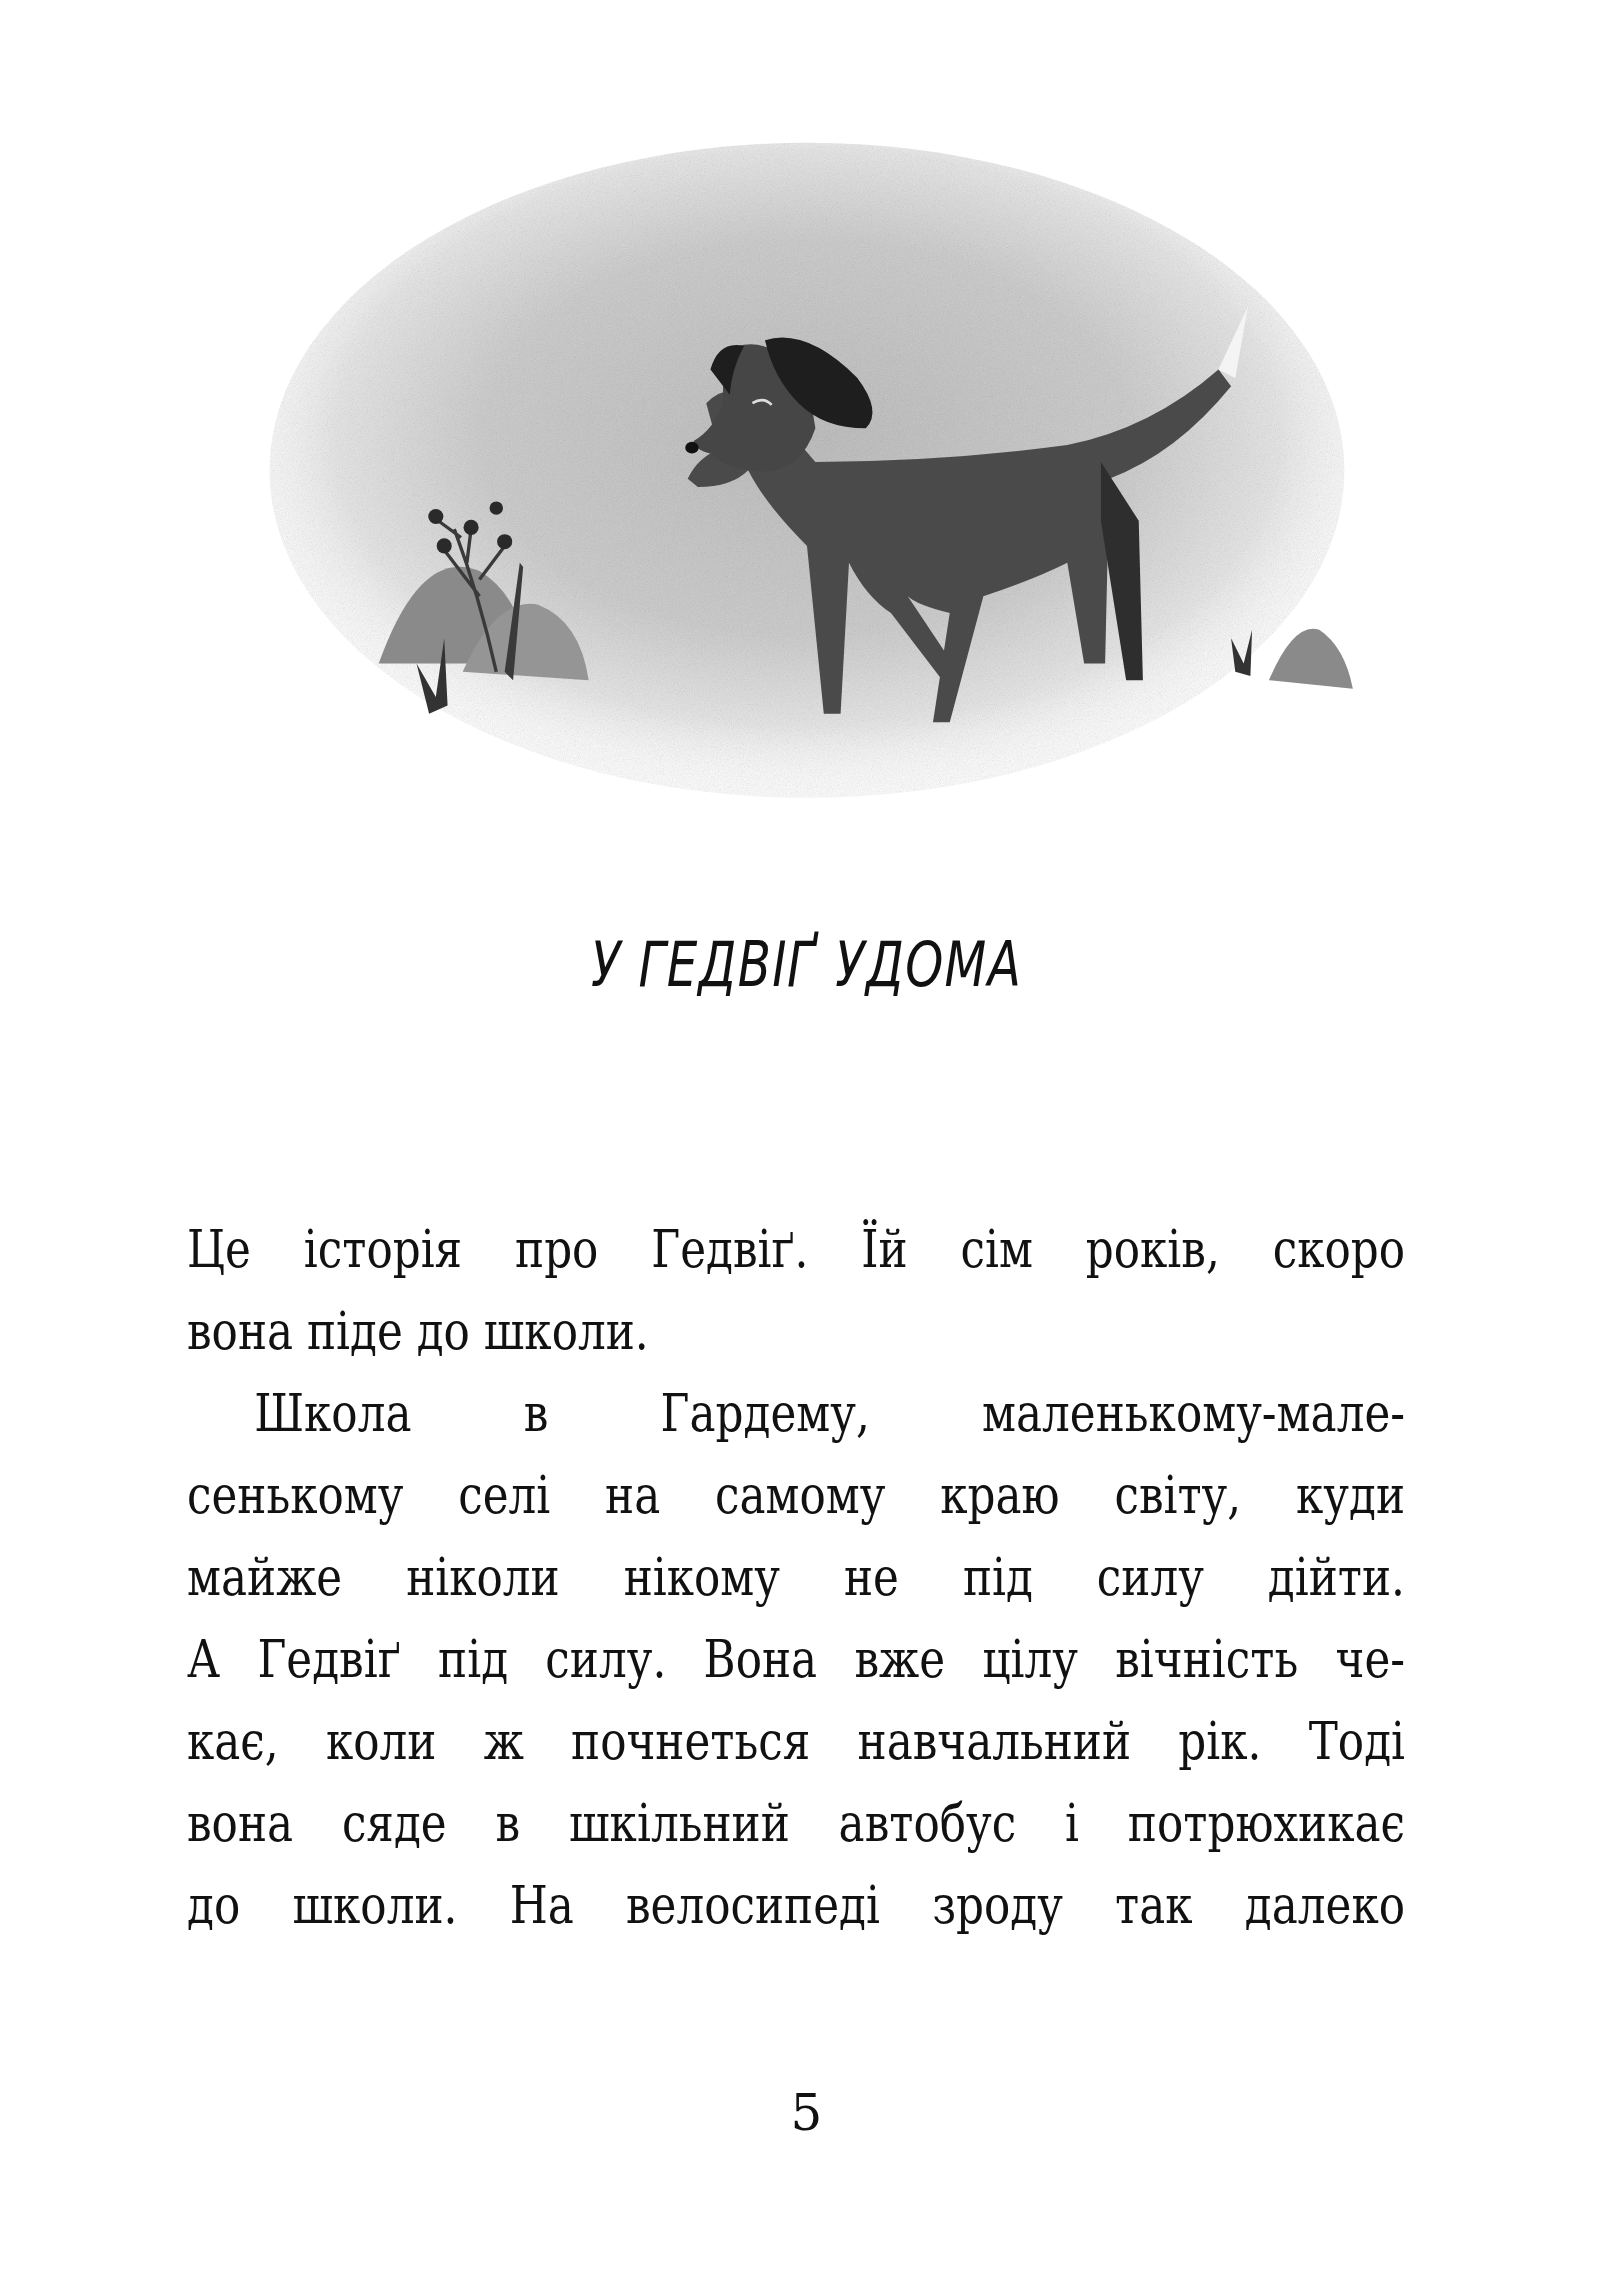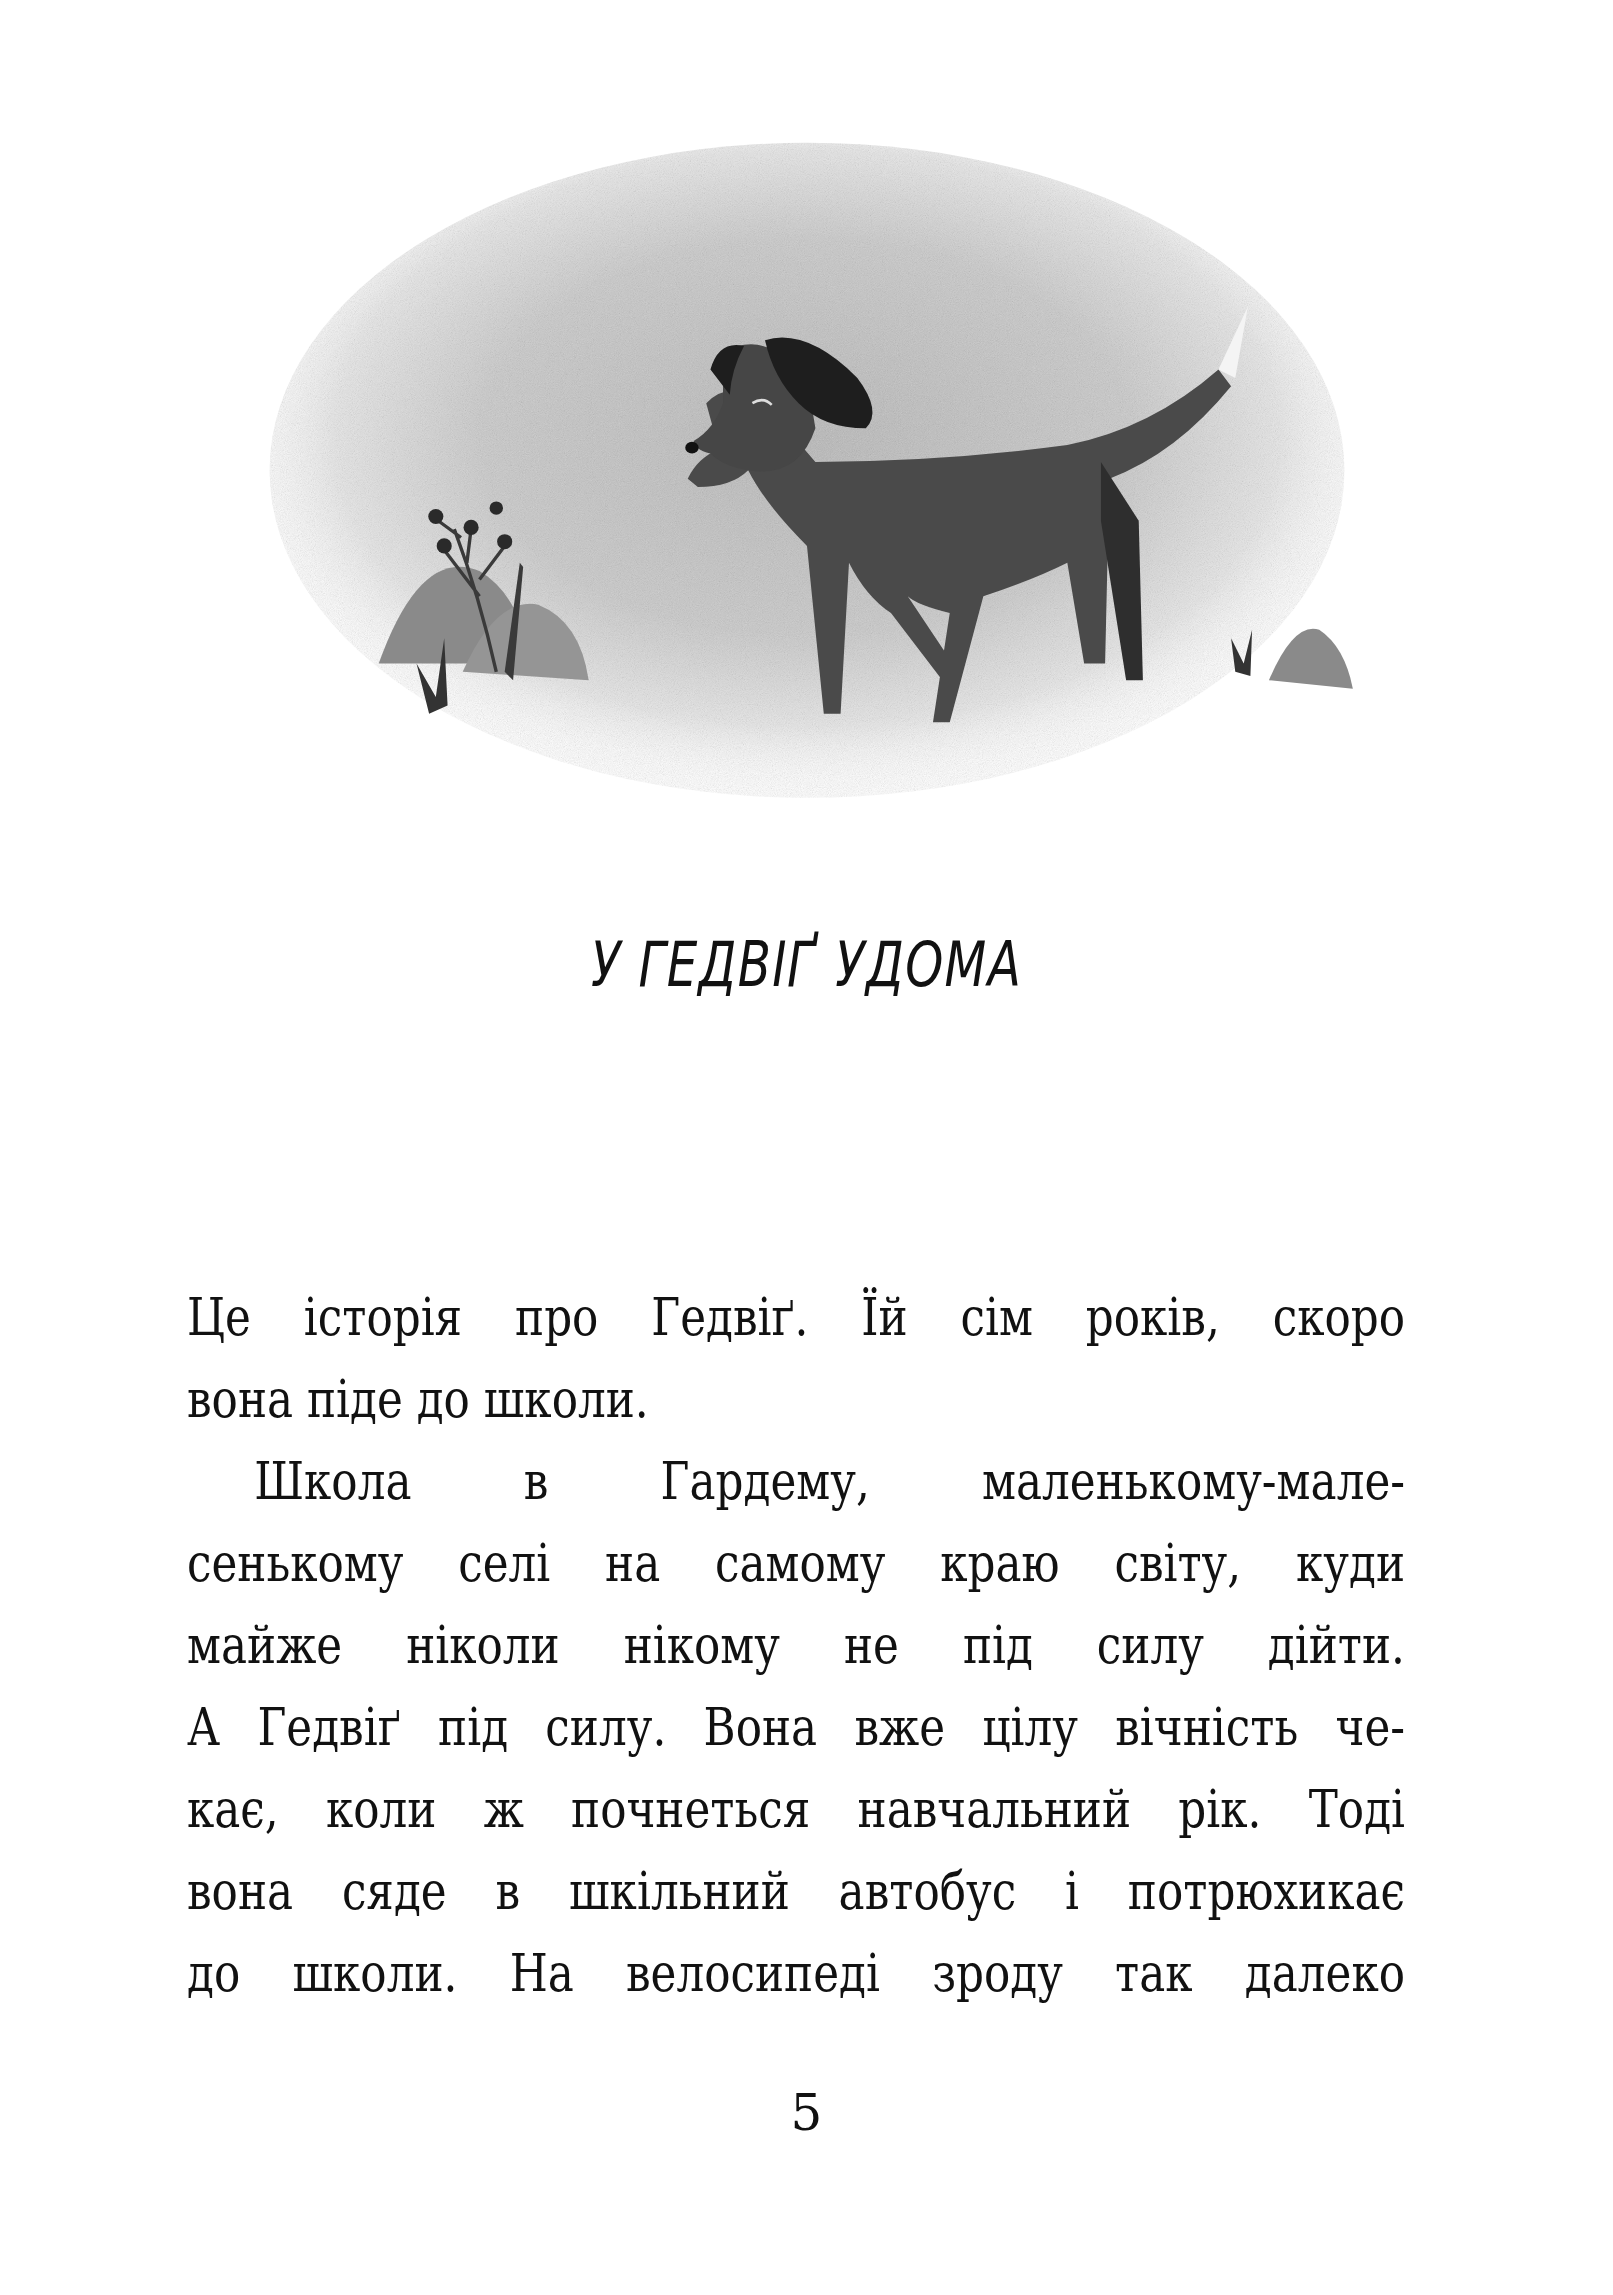--- a/index.html
+++ b/index.html
@@ -11,21 +11,21 @@
     position: absolute; left: 227px; top: 126px; width: 1160px; height: 739px;
   }
   .illustration svg { width: 100%; height: 100%; display: block; }
   .chapter-title {
     position: absolute; left: 0; right: 0; top: 928px; text-align: center;
     font-family: "DejaVu Sans", "Liberation Sans", sans-serif;
     font-style: italic; font-weight: 400; font-size: 62px; letter-spacing: 1.7px;
     transform: scaleX(0.78); transform-origin: center; color: #111;
   }
   .body-text {
-    position: absolute; left: 187px; top: 1276px; width: 1218px;
+    position: absolute; left: 187px; top: 1208px; width: 1218px;
     font-size: 52px; line-height: 82px; color: #111;
   }
   .line {
     display: block; white-space: nowrap; text-align: justify; text-align-last: justify;
     font-family: "DejaVu Serif", serif; transform: scaleX(0.84); transform-origin: left;
     width: 1450px;
   }
   .line.last { text-align-last: left; }
   .line.indent { padding-left: 80px; width: 1370px; }
   .page-number {

